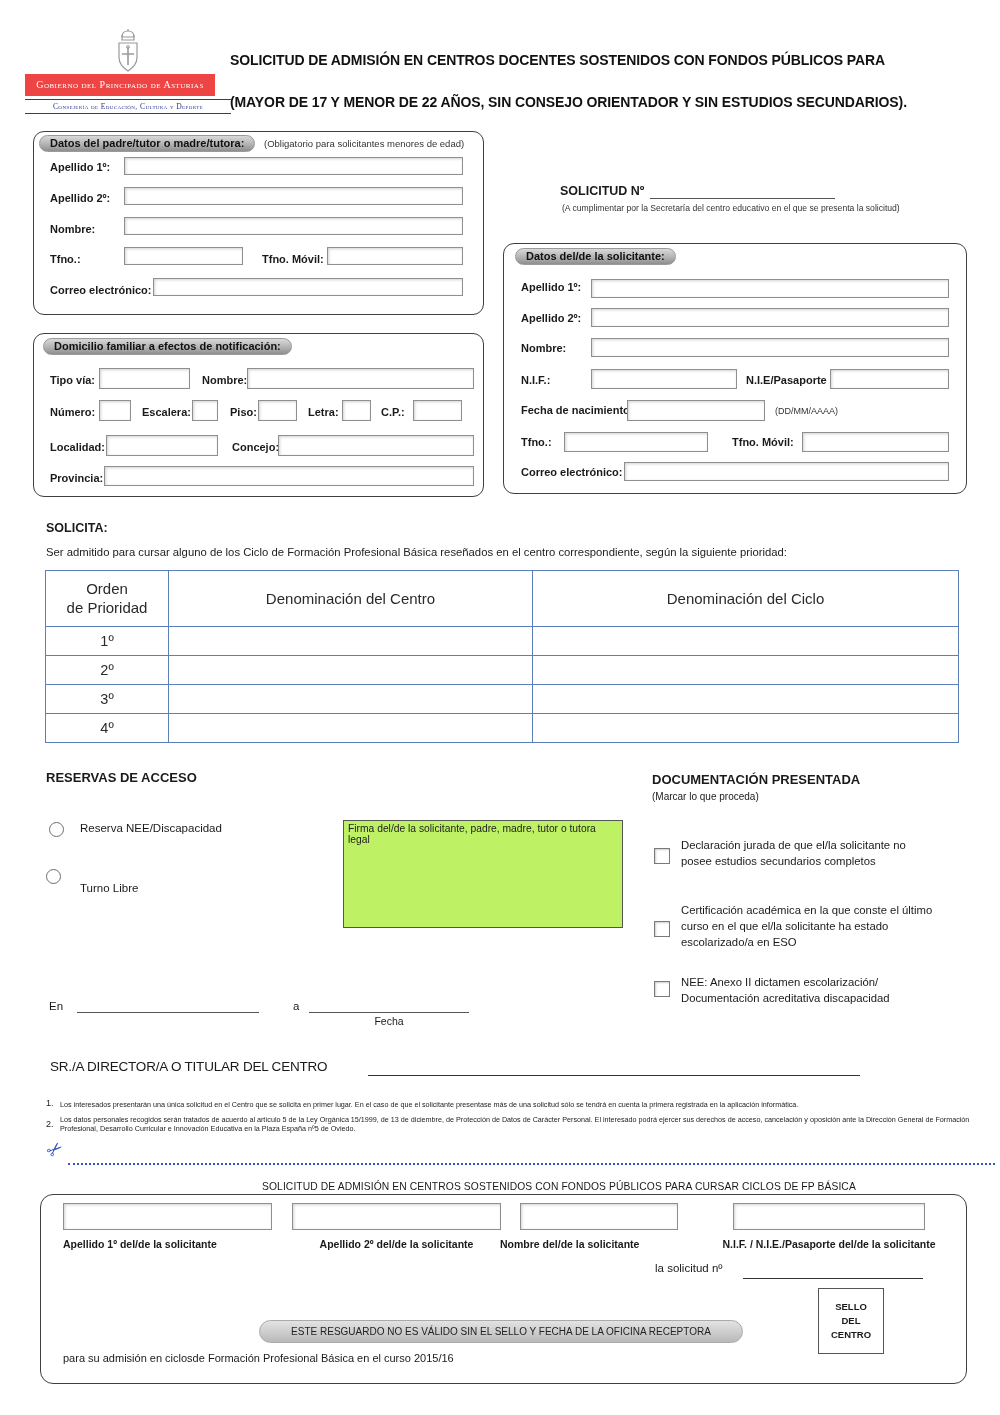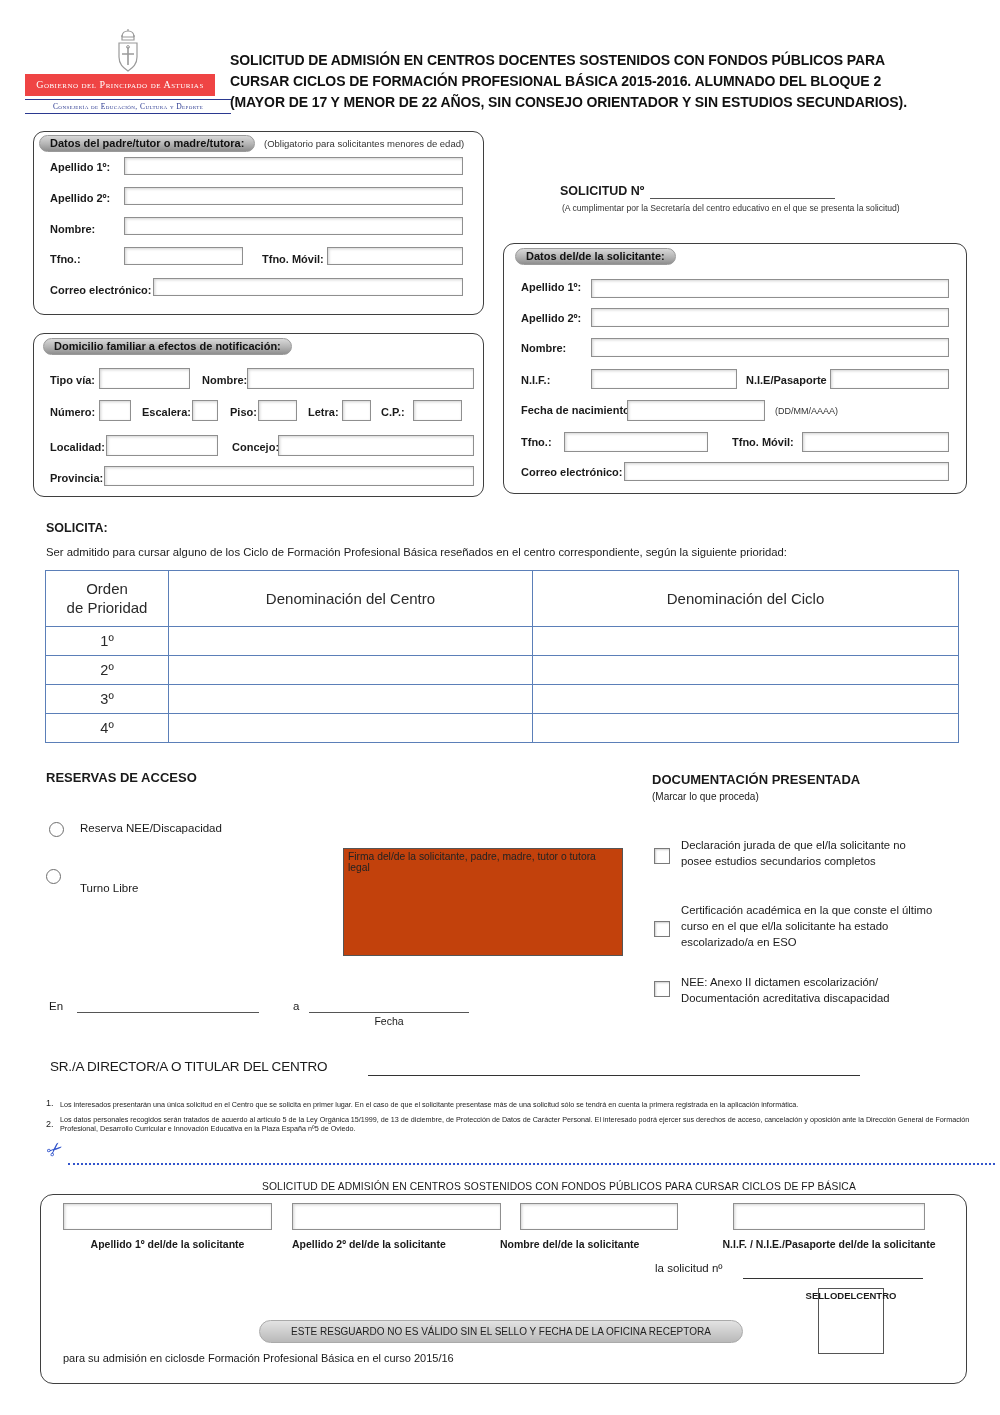--- a/index.html
+++ b/index.html
@@ -50,21 +50,20 @@
     <path d="M10 9 c0-4 2.5-6 6-6 c3.5 0 6 2 6 6" fill="none" stroke="#9a9a9a" stroke-width="1.2"></path>
     <path d="M16 3 v-2 M10 9 v-2 M22 9 v-2" stroke="#9a9a9a" stroke-width="1.2"></path>
     <path d="M7 15 h18 v14 c0 8 -5 11 -9 14 c-4 -3 -9 -6 -9 -14 z" fill="none" stroke="#9a9a9a" stroke-width="1.2"></path>
     <path d="M16 19 v18 M10 26 h12" stroke="#9a9a9a" stroke-width="1.6"></path>
     <circle cx="16" cy="19" r="1.4" fill="none" stroke="#9a9a9a" stroke-width="1"></circle>
   </svg>
   <div class="banner">Gobierno del Principado de Asturias</div>
   <div class="consejeria">Consejería de Educación, Cultura y Deporte</div>
 
   <div class="titleline" style="top:52px">SOLICITUD DE ADMISIÓN EN CENTROS DOCENTES SOSTENIDOS CON FONDOS PÚBLICOS PARA</div>
-  <div class="titleline" style="top:73px">CURSAR CICLOS DE FORMACIÓN PROFESIONAL BÁSICA 2015-2016. ALUMNADO DEL BLOQUE 2</div>
   <div class="titleline" style="top:94px">(MAYOR DE 17 Y MENOR DE 22 AÑOS, SIN CONSEJO ORIENTADOR Y SIN ESTUDIOS SECUNDARIOS).</div>
 
   <div class="rbox" style="left:33px;top:131px;width:449px;height:182px"></div>
   <div class="pill" style="left:39px;top:135px">Datos del padre/tutor o madre/tutora:</div>
   <div class="note" style="left:264px;top:138px">(Obligatorio para solicitantes menores de edad)</div>
 
   <div class="lab" style="left:50px;top:161px">Apellido 1º:</div>
   <input type="text" class="fld" style="left: 124px; top: 157px; width: 339px; height: 18px;">
   <div class="lab" style="left:50px;top:192px">Apellido 2º:</div>
   <input type="text" class="fld" style="left: 124px; top: 187px; width: 339px; height: 18px;">
@@ -166,21 +165,21 @@
     </tr>
   </tbody>
     </table>
 
   <div class="abs b" style="left:46px;top:770px;font-size:13px">RESERVAS DE ACCESO</div>
   <div class="radio" style="left:49px;top:822px"></div>
   <div class="abs" style="left:80px;top:822px;font-size:11.5px">Reserva NEE/Discapacidad</div>
   <div class="radio" style="left:46px;top:869px"></div>
   <div class="abs" style="left:80px;top:882px;font-size:11.5px">Turno Libre</div>
 
-  <div class="abs" style="left:343px;top:848px;width:278px;height:106px;border:1.2px solid #555;background:#c2410c">
+  <div class="abs" style="left:343px;top:820px;width:278px;height:106px;border:1.2px solid #555;background:#bef264">
     <div class="wrap" style="font-size:10.3px;padding:2px 4px;color:#222">Firma del/de la solicitante, padre, madre, tutor o tutora legal</div>
   </div>
 
   <div class="abs b" style="left:652px;top:772px;font-size:13px">DOCUMENTACIÓN  PRESENTADA</div>
   <div class="abs" style="left:652px;top:791px;font-size:10px">(Marcar lo que proceda)</div>
 
   <div class="cb" style="left:654px;top:848px"></div>
   <div class="abs wrap" style="left:681px;top:838px;width:258px;font-size:11.3px;line-height:1.4">Declaración jurada de que el/la solicitante no posee estudios secundarios completos</div>
 
   <div class="cb" style="left:654px;top:921px"></div>
@@ -209,33 +208,33 @@
   <div class="abs" style="left:67px;top:1215px;font-size:10px;letter-spacing:.2px">RESGUARDO DE PRESENTACIÓN</div>
   <div class="abs" style="left:262px;top:1181px;font-size:10.3px;letter-spacing:.1px">SOLICITUD DE ADMISIÓN EN CENTROS SOSTENIDOS CON FONDOS PÚBLICOS PARA CURSAR CICLOS  DE FP BÁSICA</div>
 
   <div class="rbox" style="left:40px;top:1194px;width:925px;height:188px;border-radius:13px"></div>
 
   <input type="text" class="fld" style="left: 63px; top: 1203px; width: 209px; height: 27px;">
   <input type="text" class="fld" style="left: 292px; top: 1203px; width: 209px; height: 27px;">
   <input type="text" class="fld" style="left: 520px; top: 1203px; width: 158px; height: 27px;">
   <input type="text" class="fld" style="left: 733px; top: 1203px; width: 192px; height: 27px;">
 
-  <div class="lab" style="left:63px;top:1238px;width:209px;text-align:center;font-size:10.5px">Apellido 1º del/de la solicitante</div>
-  <div class="lab" style="left:292px;top:1238px;width:209px;font-size:10.5px">Apellido 2º del/de la solicitante</div>
+  <div class="lab" style="left:63px;top:1238px;width:209px;font-size:10.5px">Apellido 1º del/de la solicitante</div>
+  <div class="lab" style="left:292px;top:1238px;width:209px;text-align:center;font-size:10.5px">Apellido 2º del/de la solicitante</div>
   <div class="lab" style="left:500px;top:1238px;width:198px;font-size:10.5px">Nombre del/de la solicitante</div>
   <div class="lab" style="left:705px;top:1238px;width:248px;text-align:center;font-size:10.5px">N.I.F. / N.I.E./Pasaporte del/de la solicitante</div>
 
   <div class="abs" style="left:655px;top:1262px;font-size:11.5px">la solicitud nº</div>
   <div class="uline" style="left:743px;top:1263px;width:180px;height:15px;border-bottom-color:#333"></div>
 
   <div class="abs" style="left:63px;top:1352px;font-size:11px">para su admisión en ciclosde Formación Profesional Básica en el curso 2015/16</div>
 
   <div class="graybadge" style="left:259px;top:1320px;width:482px;height:21px;line-height:21px">ESTE RESGUARDO NO ES VÁLIDO SIN EL SELLO Y FECHA DE LA OFICINA RECEPTORA</div>
 
   <div class="abs" style="left:818px;top:1288px;width:64px;height:64px;border:1.3px solid #555;
-       display:flex;flex-direction:row;justify-content:center;text-align:center;
+       display:flex;flex-direction:column;justify-content:center;text-align:center;
        font-weight:bold;font-size:9.5px;line-height:1.5;background:#fff">
     <div>SELLO</div>
     <div>DEL</div>
     <div>CENTRO</div>
   </div>
 
 </div>
 
 </body></html>

